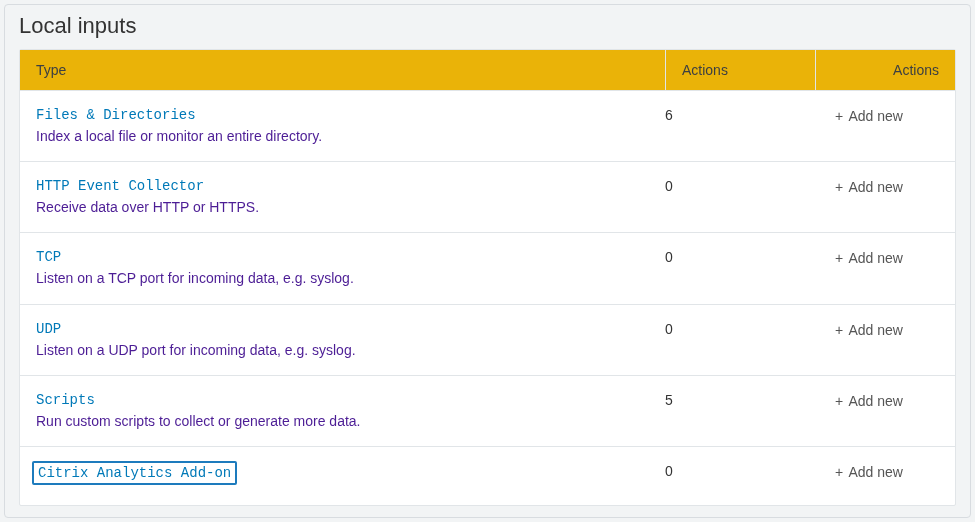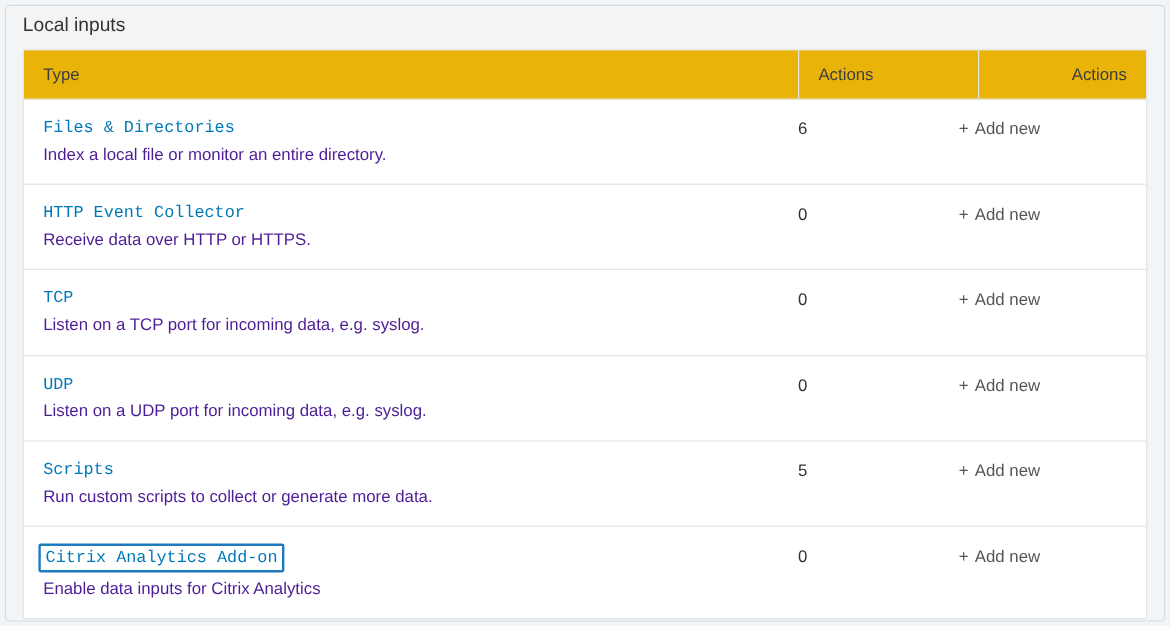--- a/index.html
+++ b/index.html
@@ -15,21 +15,21 @@
       padding: 4px;
     }
     .panel {
       background: #f2f4f5;
       border: 1px solid #d8dce0;
       border-radius: 4px;
       height: 514px;
       overflow: hidden;
     }
     .panel-title {
-      font-size: 16px;
+      font-size: 22px;
       font-weight: 400;
       color: #333;
       padding: 8px 14px 10px 14px;
     }
     .table-container {
       margin: 0 14px 14px 14px;
       background: #fff;
       border: 1px solid #e1e5e8;
       border-radius: 2px;
     }
@@ -69,21 +69,21 @@
     }
     .cell-inputs {
       width: 150px;
       font-size: 14px;
       color: #333;
       padding-left: 16px;
       padding-top: 2px;
     }
     .cell-actions {
       width: 140px;
-      text-align: left;
+      text-align: center;
       padding-top: 2px;
     }
     .type-link {
       color: #0079b8;
       font-size: 14px;
       text-decoration: none;
       cursor: pointer;
       display: inline-block;
       margin-bottom: 4px;
       font-family: Liberation Mono, monospace;
@@ -142,19 +142,19 @@
           <div class="cell-type"><a class="type-link">UDP</a><div class="type-desc">Listen on a UDP port for incoming data, e.g. syslog.</div></div>
           <div class="cell-inputs">0</div>
           <div class="cell-actions"><span class="add-new"><span class="plus-icon">+</span><span> Add new</span></span></div>
         </div>
         <div class="data-row">
           <div class="cell-type"><a class="type-link">Scripts</a><div class="type-desc">Run custom scripts to collect or generate more data.</div></div>
           <div class="cell-inputs">5</div>
           <div class="cell-actions"><span class="add-new"><span class="plus-icon">+</span><span> Add new</span></span></div>
         </div>
         <div class="data-row">
-          <div class="cell-type"><a class="type-link highlighted">Citrix Analytics Add-on</a><div class="type-desc">Enable data inputs for Citrix Analytics</div></div>
+          <div class="cell-type"><a class="type-link highlighted">Citrix Analytics Add-on</a></div>
           <div class="cell-inputs">0</div>
           <div class="cell-actions"><span class="add-new"><span class="plus-icon">+</span><span> Add new</span></span></div>
         </div>
       </div>
   </div>
 </div>
 
 </body></html>

